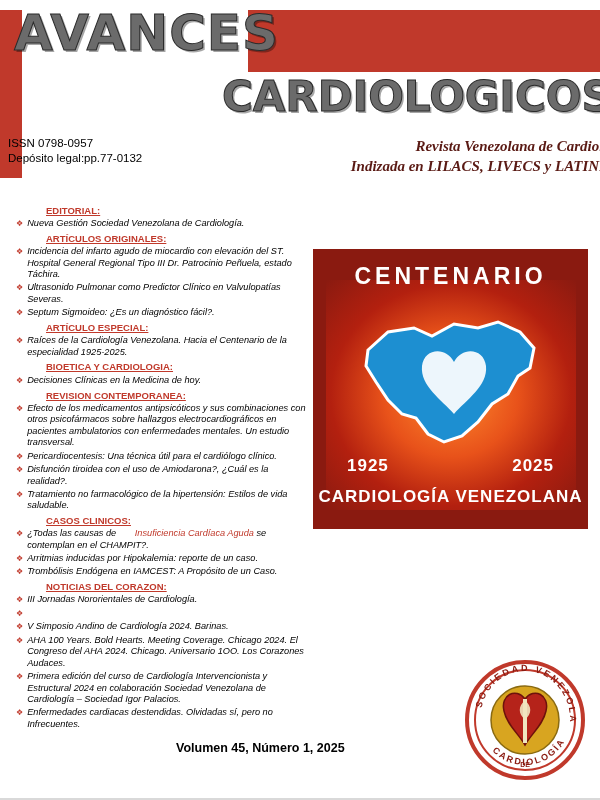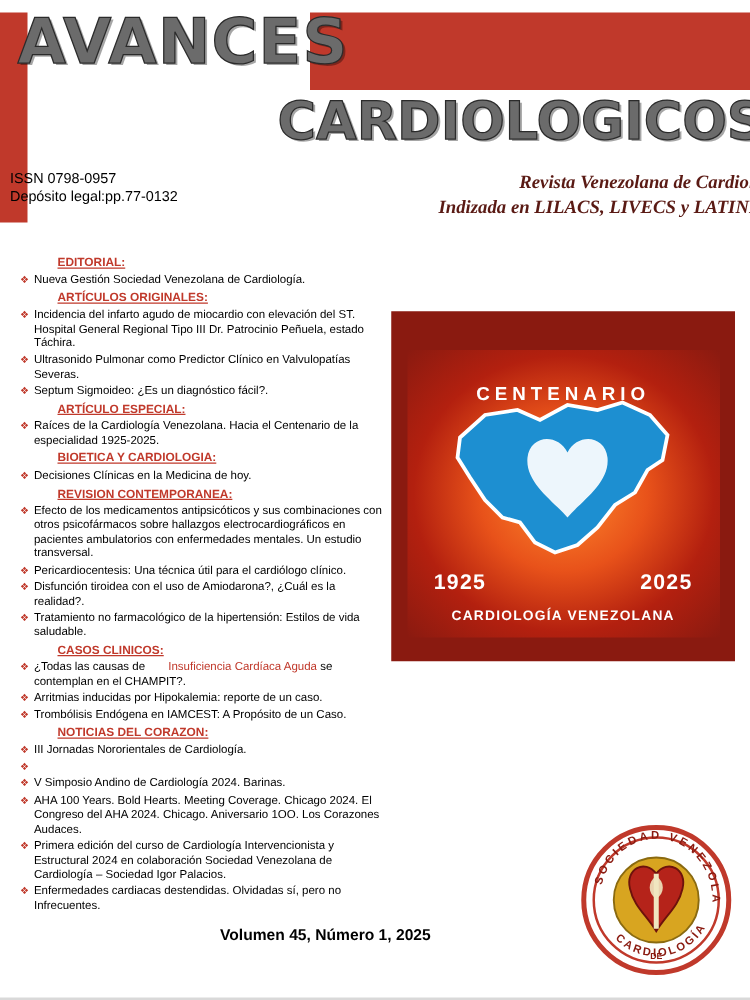--- a/index.html
+++ b/index.html
@@ -110,21 +110,21 @@
     margin: 1.5px 0;
     padding-left: 10px;
   }
   .bullet {
     color: #c0392b;
     font-size: 8px;
     margin-right: 4px;
     line-height: 12px;
     flex: 0 0 auto;
   }
-  .entry-text { flex: 1 1 auto; }
+  .entry-text { flex: 1 1 auto; font-style: italic; }
   .hl-red { color: #c0392b; margin-left: 16px; }
 
   
   .centenario {
     position: absolute;
     left: 313px; top: 64px;
     width: 275px; height: 280px;
     background: #8a1a10;
     overflow: hidden;
   }
@@ -136,24 +136,23 @@
     background: radial-gradient(ellipse at 50% 50%, #ff8b2e 0%, #e8521a 38%, #b3200f 68%, #8a1a10 100%);
   }
   .cent-title {
     position: absolute;
     left: 0; top: 14px;
     width: 100%;
     text-align: center;
     color: #ffffff;
     font-family: "Liberation Sans", sans-serif;
     font-weight: bold;
-    font-size: 15px;
+    font-size: 23px;
     letter-spacing: 4px;
     z-index: 4;
-    margin-top: 44px;
   }
   .cent-map {
     position: absolute;
     left: 50%; top: 128px;
     transform: translate(-50%, -50%);
     width: 186px; height: 150px;
     z-index: 3;
   }
   .cent-year-l, .cent-year-r {
     position: absolute;
@@ -166,21 +165,21 @@
   }
   .cent-year-l { left: 34px; }
   .cent-year-r { right: 34px; }
   .cent-foot {
     position: absolute;
     left: 0; top: 238px;
     width: 100%;
     text-align: center;
     color: #ffffff;
     font-weight: bold;
-    font-size: 11px;
+    font-size: 17px;
     letter-spacing: 1px;
     z-index: 4;
   }
 
   
   .volume-line {
     position: absolute;
     left: 176px; top: 556px;
     font-weight: bold;
     font-size: 12.5px;

